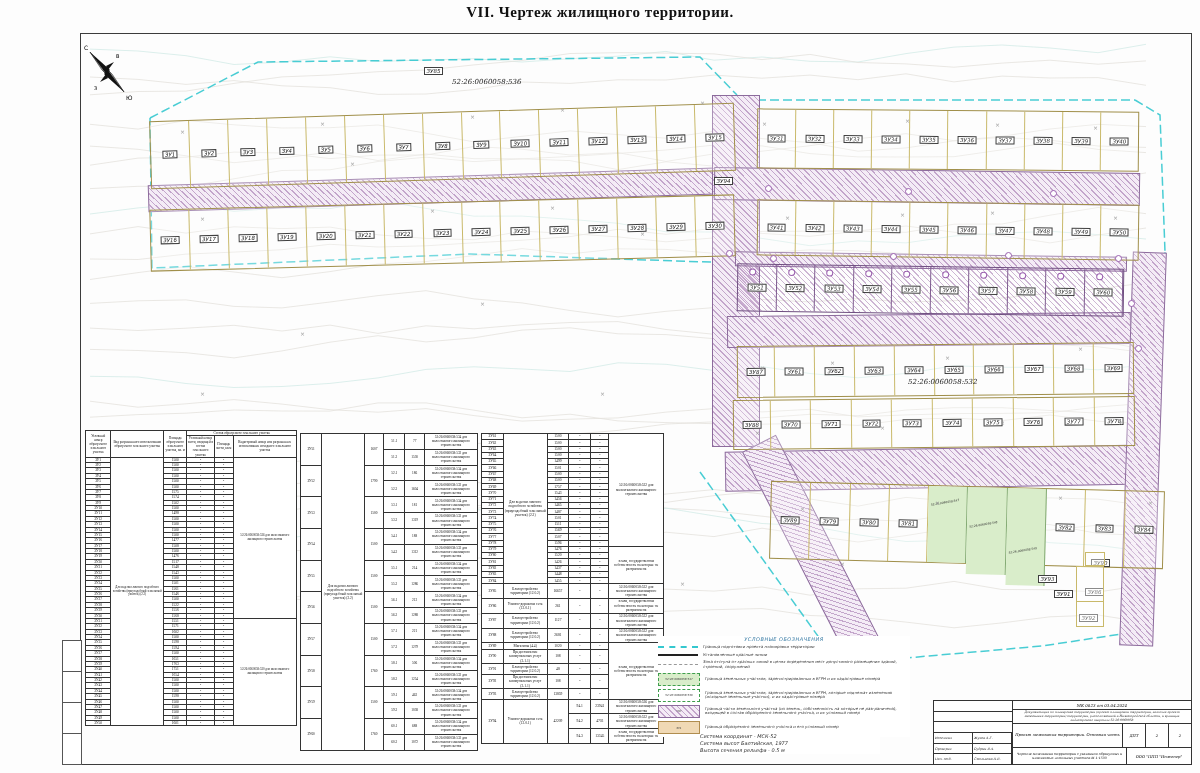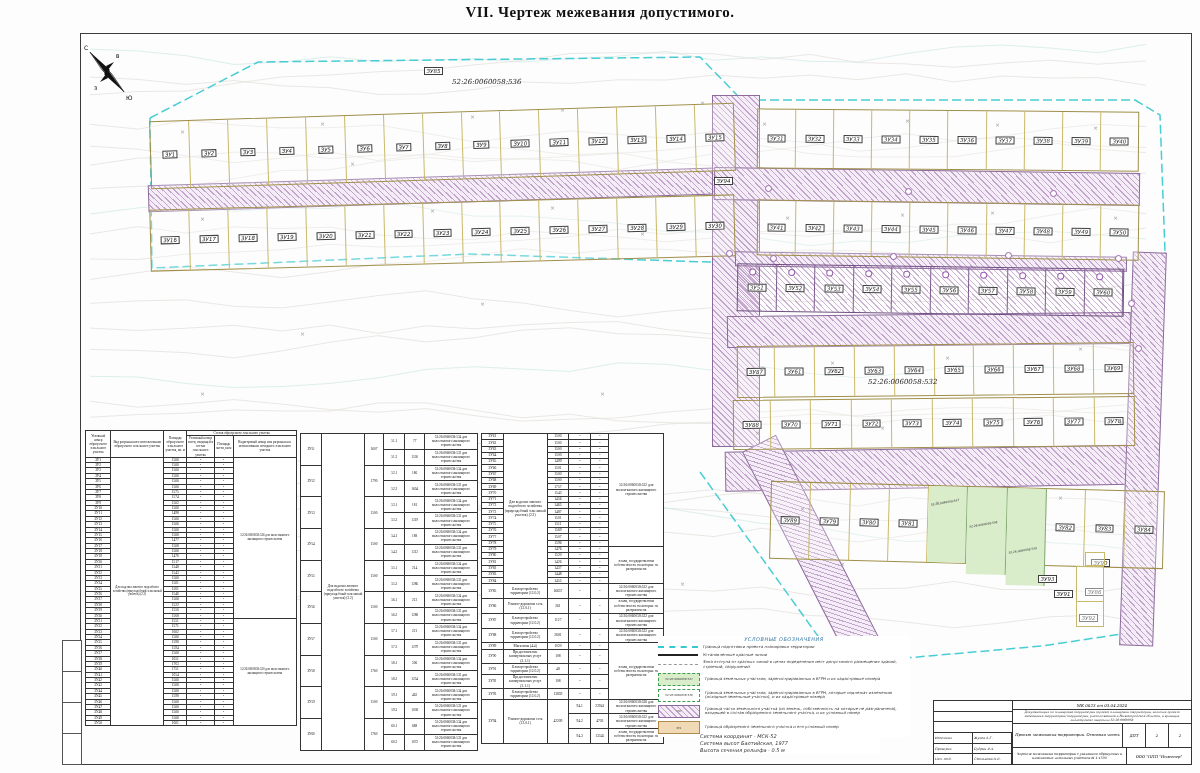--- a/index.html
+++ b/index.html
@@ -62,21 +62,21 @@
 </style>
 </head>
 <body>
 
 <div class="abs" id="frame"></div>
 <div class="abs edgebox" style="top:640px;height:30px;"></div>
 <div class="abs edgebox" style="top:671px;height:30px;"></div>
 <div class="abs edgebox" style="top:702px;height:30px;"></div>
 <div class="abs edgebox" style="top:733px;height:30px;"></div>
 
-<div class="abs" id="page-title">VII.   Чертеж межевания допустимого.</div>
+<div class="abs" id="page-title">VII.   Чертеж жилищного территории.</div>
 
 <svg class="abs" id="bg" width="1200" height="773" style="left:0;top:0;">
     <path d="M 90 49.1 L 138 51.0 L 186 55.7 L 234 64.5 L 282 62.0 L 330 56.8 L 378 61.4 L 426 60.0 L 474 58.7 L 522 62.0 L 570 58.7 L 618 56.2 L 666 51.4 L 714 60.2 L 762 57.0 L 810 61.3 L 858 62.0 L 906 53.6 L 954 47.1 L 1002 45.0 L 1050 48.0 L 1098 52.7 L 1146 44.3" fill="none" stroke="#d3ebe7" stroke-width="0.8"></path>
     <path d="M 90 77.0 L 138 79.4 L 186 84.4 L 234 80.6 L 282 85.8 L 330 87.7 L 378 94.4 L 426 94.0 L 474 89.6 L 522 82.0 L 570 83.4 L 618 79.8 L 666 80.0 L 714 75.1 L 762 78.2 L 810 75.1 L 858 79.7 L 906 73.8 L 954 81.9 L 1002 76.1 L 1050 78.0 L 1098 77.6 L 1146 85.3" fill="none" stroke="#e4e2dd" stroke-width="0.8"></path>
     <path d="M 90 94.8 L 138 91.5 L 186 91.1 L 234 83.4 L 282 76.9 L 330 75.0 L 378 71.7 L 426 70.0 L 474 64.9 L 522 60.5 L 570 53.5 L 618 52.7 L 666 53.1 L 714 53.9 L 762 59.6 L 810 54.4 L 858 62.5 L 906 63.9 L 954 67.2 L 1002 63.1 L 1050 60.2 L 1098 64.2 L 1146 60.9" fill="none" stroke="#e4e2dd" stroke-width="0.8"></path>
     <path d="M 90 124.3 L 138 129.1 L 186 120.4 L 234 124.8 L 282 128.0 L 330 127.7 L 378 125.0 L 426 133.2 L 474 141.9 L 522 136.3 L 570 130.9 L 618 134.6 L 666 138.2 L 714 131.2 L 762 138.6 L 810 142.7 L 858 151.2 L 906 147.9 L 954 140.9 L 1002 137.3 L 1050 140.2 L 1098 146.0 L 1146 147.4" fill="none" stroke="#e4e2dd" stroke-width="0.8"></path>
     <path d="M 90 146.1 L 138 149.3 L 186 155.8 L 234 162.7 L 282 158.0 L 330 152.2 L 378 160.5 L 426 154.0 L 474 158.7 L 522 158.8 L 570 156.5 L 618 153.4 L 666 150.0 L 714 145.1 L 762 145.9 L 810 153.6 L 858 156.9 L 906 157.0 L 954 156.7 L 1002 149.8 L 1050 142.4 L 1098 149.4 L 1146 152.6" fill="none" stroke="#e4e2dd" stroke-width="0.8"></path>
     <path d="M 90 165.2 L 138 158.1 L 186 157.2 L 234 152.1 L 282 153.0 L 330 158.6 L 378 155.1 L 426 155.0 L 474 146.5 L 522 149.2 L 570 155.0 L 618 152.7 L 666 161.4 L 714 153.9 L 762 151.2 L 810 145.7 L 858 138.7 L 906 133.7 L 954 140.7 L 1002 136.3 L 1050 129.0 L 1098 124.3 L 1146 126.6" fill="none" stroke="#e4e2dd" stroke-width="0.8"></path>
     <path d="M 90 188.6 L 138 186.3 L 186 186.6 L 234 178.8 L 282 170.5 L 330 169.8 L 378 161.5 L 426 157.2 L 474 161.6 L 522 158.9 L 570 160.6 L 618 169.6 L 666 161.8 L 714 166.2 L 762 173.6 L 810 177.2 L 858 180.7 L 906 185.9 L 954 181.9 L 1002 178.5 L 1050 174.8 L 1098 180.6 L 1146 172.9" fill="none" stroke="#e4e2dd" stroke-width="0.8"></path>
     <path d="M 90 214.0 L 138 207.9 L 186 204.0 L 234 211.3 L 282 207.9 L 330 208.6 L 378 200.4 L 426 208.4 L 474 216.2 L 522 216.1 L 570 219.3 L 618 223.3 L 666 231.8 L 714 232.0 L 762 238.4 L 810 245.7 L 858 240.9 L 906 242.9 L 954 236.0 L 1002 233.2 L 1050 231.3 L 1098 234.6 L 1146 239.0" fill="none" stroke="#d3ebe7" stroke-width="0.8"></path>
@@ -477,21 +477,21 @@
     <span class="circ" style="left: 726px; top: 250px;"></span>
     <span class="circ" style="left: 770px; top: 255px;"></span>
     <span class="circ" style="left: 890px; top: 253px;"></span>
     <span class="circ" style="left: 1005px; top: 252px;"></span>
     <span class="circ" style="left: 1115px; top: 255px;"></span>
     <span class="circ" style="left: 1128px; top: 300px;"></span>
     <span class="circ" style="left: 1135px; top: 345px;"></span>
   </div>
 
 <div class="cadtxt" style="left:452px;top:78px;">52:26:0060058:536</div>
-<div class="cadtxt" style="left:868px;top:378px;">52:26:0060058:532</div>
+<div class="cadtxt" style="left:908px;top:378px;">52:26:0060058:532</div>
 
 <div class="abs tblwrap" id="t1" style="left:85px;top:430px;width:212px;">
     <table>
       <colgroup>
         <col style="width: 12%;">
         <col style="width: 25%;">
         <col style="width: 11%;">
         <col style="width: 13%;">
         <col style="width: 9%;">
         <col style="width: 30%;">

